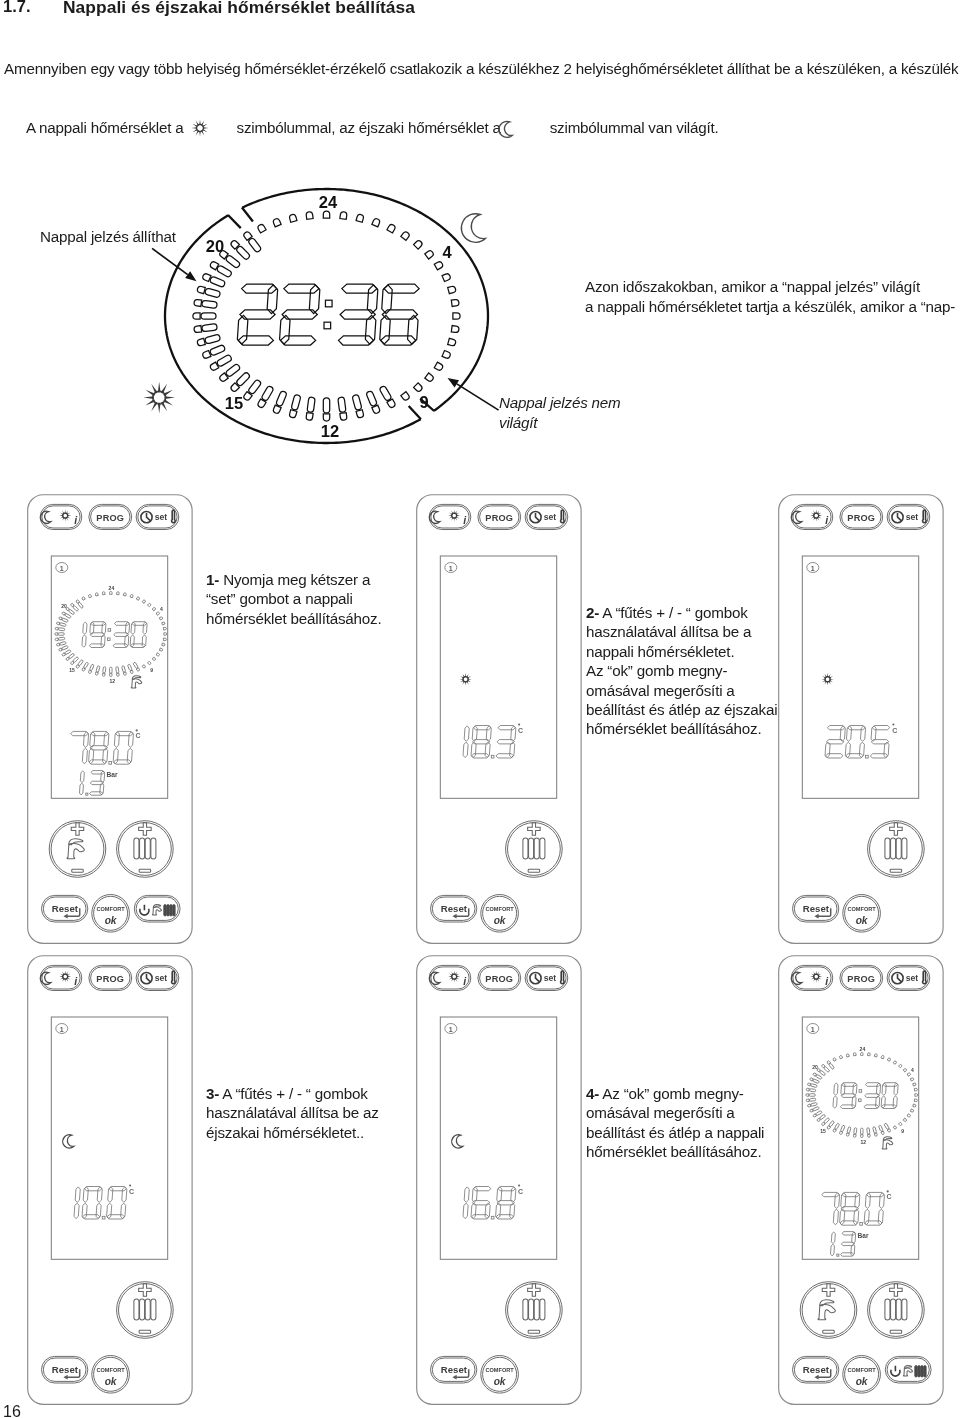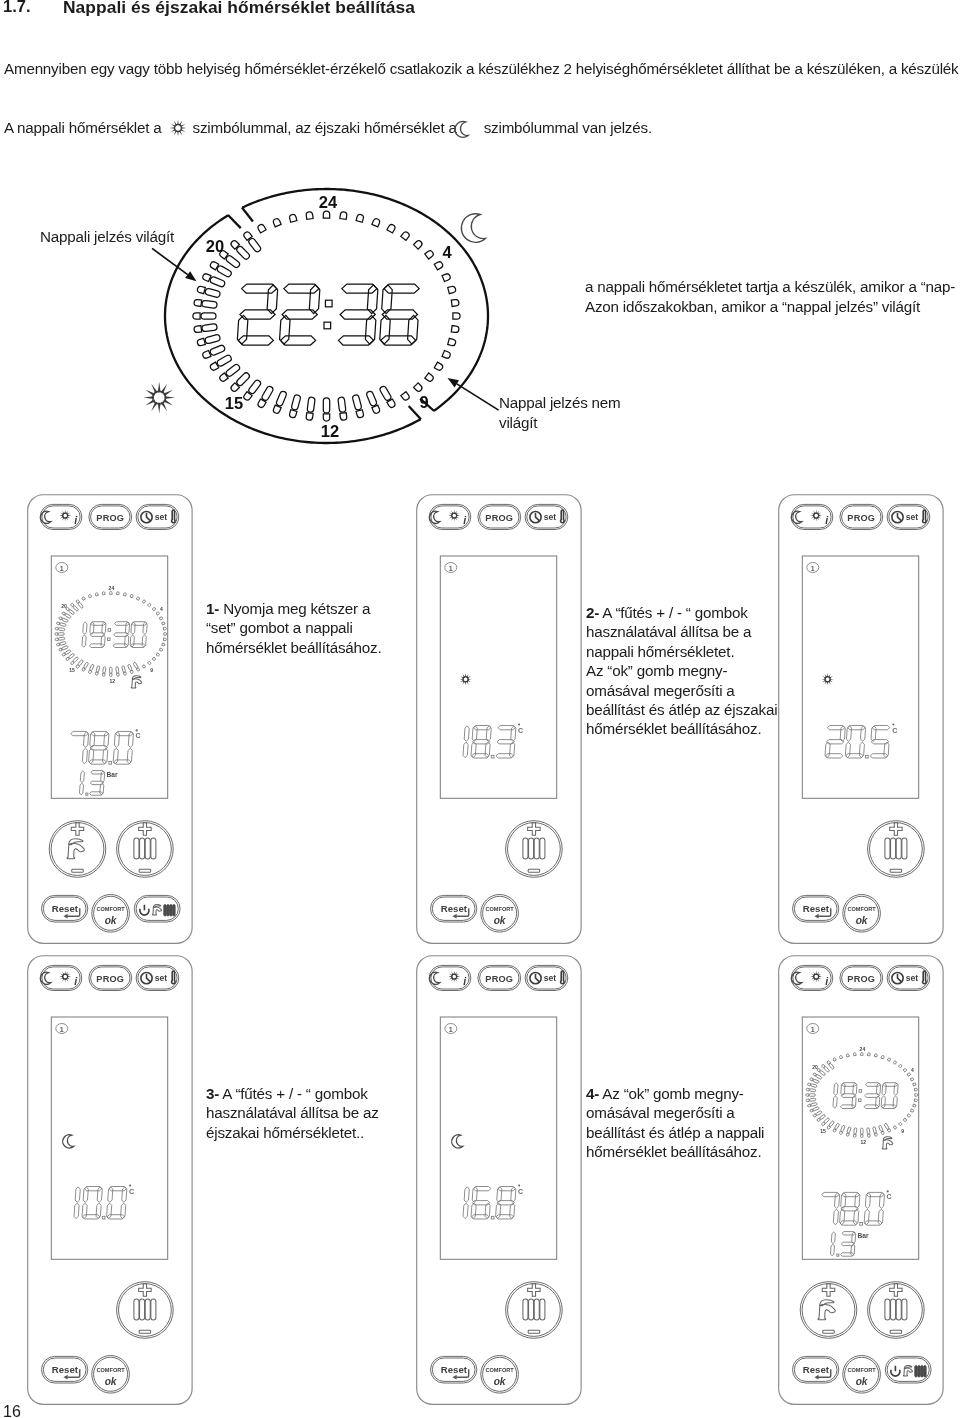--- a/index.html
+++ b/index.html
@@ -5,25 +5,25 @@
 <style>
 html,body{margin:0;padding:0;}
 body{width:960px;height:1418px;background:#fff;overflow:hidden;position:relative;
  font-family:"Liberation Sans",sans-serif;color:#1c1c1c;-webkit-font-smoothing:antialiased;}
 .abs{position:absolute;}
 #hn{left:3px;top:-3px;font-size:16.5px;font-weight:bold;letter-spacing:0px;}
 #ht{left:63px;top:-3px;font-size:17.4px;font-weight:bold;letter-spacing:0.05px;}
 .body-txt{font-size:15.2px;line-height:19.4px;letter-spacing:-0.2px;white-space:nowrap;}
 #intro{left:4px;top:58.6px;}
 #symline{left:4px;top:117.5px;display:flex;align-items:center;gap:0;}
-#symline .t{font-size:15.2px;letter-spacing:-0.2px;}
+#symline .t{font-size:15.2px;letter-spacing:-0.2px;margin-left:22px;}
 .sv{display:inline-block;vertical-align:middle;}
 #paraR{left:585px;top:276.5px;font-size:15.2px;line-height:20.5px;letter-spacing:-0.2px;white-space:nowrap;}
 #lblL{left:40px;top:228px;font-size:15.2px;letter-spacing:-0.2px;white-space:nowrap;}
-#lblR{left:499px;top:392.5px;font-size:15.2px;line-height:20.5px;letter-spacing:-0.2px;white-space:nowrap;}
+#lblR{left:499px;top:392.5px;font-size:15.2px;line-height:20.5px;letter-spacing:-0.2px;white-space:nowrap;font-style:italic;}
 .stp{font-size:15.2px;line-height:19.4px;letter-spacing:-0.2px;white-space:nowrap;}
 .stp b{font-weight:bold;}
 #pgn{left:3px;top:1402.5px;font-size:16px;font-weight:normal;}
 svg{display:block;overflow:visible;}
 
 .dk{fill:none;stroke:#111;stroke-width:1.25;}
 .dk2{fill:none;stroke:#111;stroke-width:2.3;stroke-linecap:butt;}
 .dk3{fill:none;stroke:#111;stroke-width:1.7;}
 .fl{fill:#111;stroke:none;}
 .bignum{font-size:16.5px;font-weight:bold;fill:#111;}
@@ -78,21 +78,21 @@
       <path class="sf" d="M7.93 7.93L5.70 2.55L9.24 7.18Z"></path>
       <circle class="sf2" cx="10.00" cy="10.00" r="3.57"></circle>
     </svg>
     <span style="width:5px"></span>
     <span class="t">szimbólummal, az éjszaki hőmérséklet a</span>
     <span style="width:4px"></span>
     <svg class="sv" width="20" height="20" viewBox="0 0 20 20">
       <path class="mo" d="M4.77 3.95A8.00 8.00 0 1 0 7.16 17.48A6.88 6.88 0 0 1 4.77 3.95Z"></path>
     </svg>
     <span style="width:3px"></span>
-    <span class="t">szimbólummal van jelzés.</span>
+    <span class="t">szimbólummal van világít.</span>
   </div>
 <svg class="abs" style="left:0;top:0" width="960" height="470" viewBox="0 0 960 470">
     <g>
       <path class="dk2" d="M242.12 207.71L244.71 206.49L247.34 205.30L249.99 204.15L252.68 203.05L255.38 201.98L258.11 200.95L260.87 199.96L263.65 199.01L266.45 198.11L269.27 197.24L272.12 196.42L274.98 195.64L277.86 194.90L280.75 194.20L283.67 193.55L286.60 192.94L289.54 192.37L292.49 191.85L295.46 191.37L298.44 190.93L301.43 190.54L304.42 190.19L307.43 189.89L310.44 189.63L313.46 189.41L316.48 189.24L319.50 189.12L322.53 189.04L325.56 189.00L328.59 189.01L331.62 189.06L334.64 189.16L337.67 189.30L340.69 189.49L343.70 189.72L346.71 190.00L349.71 190.32L352.70 190.68L355.69 191.09L358.66 191.54L361.63 192.04L364.58 192.58L367.51 193.16L370.44 193.79L373.34 194.46L376.23 195.17L379.11 195.93L381.96 196.72L384.80 197.56L387.61 198.44L390.40 199.37L393.17 200.33L395.92 201.33L398.64 202.38L401.34 203.46L404.01 204.58L406.66 205.75L409.27 206.95L411.86 208.19L414.41 209.47L416.94 210.78L419.43 212.13L421.89 213.52L424.32 214.95L426.71 216.41L429.07 217.90L431.39 219.43L433.68 221.00L435.93 222.60L438.13 224.23L440.30 225.89L442.43 227.58L444.52 229.31L446.57 231.06L448.57 232.85L450.53 234.67L452.45 236.51L454.33 238.38L456.16 240.28L457.94 242.21L459.68 244.16L461.37 246.13L463.01 248.13L464.60 250.16L466.15 252.21L467.65 254.28L469.09 256.37L470.49 258.49L471.84 260.62L473.13 262.77L474.38 264.94L475.57 267.13L476.71 269.34L477.79 271.57L478.83 273.80L479.81 276.06L480.73 278.33L481.60 280.61L482.42 282.90L483.18 285.21L483.89 287.52L484.54 289.85L485.14 292.19L485.68 294.53L486.16 296.88L486.59 299.24L486.96 301.60L487.27 303.97L487.53 306.35L487.73 308.72L487.88 311.10L487.97 313.48L488.00 315.87L487.97 318.25L487.89 320.63L487.75 323.01L487.56 325.39L487.31 327.76L487.00 330.13L486.63 332.49L486.21 334.85L485.73 337.20L485.20 339.55L484.61 341.89L483.96 344.21L483.26 346.53L482.51 348.84L481.70 351.13L480.83 353.42L479.91 355.69L478.94 357.94L477.91 360.18L476.83 362.41L475.70 364.62L474.51 366.81L473.27 368.98L471.99 371.14L470.64 373.27L469.25 375.39L467.81 377.48L466.32 379.56L464.78 381.61L463.19 383.64L461.55 385.64L459.87 387.62L458.14 389.58L456.36 391.50L454.54 393.41L452.67 395.28L450.75 397.13L448.80 398.95L446.80 400.74L444.75 402.49L442.67 404.22L440.55 405.92L438.38 407.59L436.18 409.22L433.93 410.82"></path>
       <path class="dk2" d="M420.74 419.13L418.27 420.50L415.76 421.84L413.23 423.14L410.66 424.39L408.06 425.61L405.43 426.80L402.78 427.94L400.10 429.04L397.39 430.11L394.66 431.13L391.91 432.12L389.13 433.06L386.33 433.96L383.51 434.82L380.67 435.64L377.81 436.42L374.93 437.15L372.04 437.85L369.13 438.50L366.20 439.10L363.26 439.67L360.31 440.19L357.34 440.66L354.37 441.10L351.38 441.48L348.39 441.83L345.39 442.13L342.38 442.38L339.36 442.60L336.35 442.76L333.32 442.89L330.30 442.96L327.27 443.00L324.25 442.99L321.22 442.93L318.20 442.83L315.18 442.69L312.16 442.50L309.15 442.27L306.15 441.99L303.15 441.67L300.16 441.30L297.18 440.89L294.21 440.44L291.25 439.94L288.30 439.40L285.37 438.81L282.45 438.18L279.55 437.51L276.66 436.80L273.79 436.05L270.94 435.25L268.11 434.41L265.30 433.53L262.51 432.61L259.74 431.64L257.00 430.64L254.28 429.59L251.59 428.51L248.92 427.39L246.28 426.22L243.67 425.02L241.09 423.78L238.53 422.51L236.01 421.19L233.52 419.84L231.06 418.45L228.64 417.03L226.25 415.57L223.89 414.07L221.58 412.55L219.29 410.98L217.05 409.39L214.84 407.76L212.68 406.10L210.55 404.40L208.47 402.68L206.42 400.93L204.42 399.14L202.46 397.33L200.54 395.49L198.67 393.62L196.84 391.72L195.06 389.80L193.33 387.85L191.64 385.87L190.00 383.87L188.41 381.85L186.86 379.81L185.37 377.74L183.92 375.65L182.52 373.54L181.18 371.40L179.88 369.25L178.64 367.08L177.45 364.90L176.31 362.69L175.23 360.47L174.19 358.23L173.21 355.98L172.29 353.72L171.42 351.44L170.60 349.15L169.84 346.85L169.13 344.53L168.48 342.21L167.88 339.88L167.34 337.54L166.85 335.19L166.42 332.83L166.05 330.47L165.74 328.10L165.47 325.73L165.27 323.36L165.12 320.98L165.03 318.60L165.00 316.22L165.02 313.84L165.10 311.47L165.24 309.09L165.43 306.71L165.68 304.34L165.99 301.98L166.35 299.61L166.77 297.26L167.24 294.91L167.77 292.56L168.36 290.23L169.00 287.91L169.70 285.59L170.45 283.28L171.26 280.99L172.12 278.71L173.03 276.44L174.00 274.19L175.03 271.95L176.10 269.73L177.23 267.52L178.41 265.33L179.65 263.15L180.93 261.00L182.27 258.86L183.65 256.75L185.09 254.66L186.58 252.58L188.11 250.53L189.70 248.51L191.33 246.50L193.01 244.52L194.73 242.57L196.51 240.64L198.32 238.74L200.19 236.86L202.09 235.02L204.05 233.20L206.04 231.41L208.08 229.65L210.15 227.92L212.27 226.22L214.43 224.55L216.63 222.92L218.87 221.32L221.14 219.75L223.45 218.21L225.80 216.71L228.19 215.24"></path>
       <path class="dk2" d="M227.99 215.04L240.77 228.14"></path>
       <path class="dk2" d="M241.95 207.50L252.92 221.58"></path>
       <path class="dk2" d="M434.15 411.01L420.18 398.69"></path>
       <path class="dk2" d="M420.93 419.34L408.68 405.93"></path>
       <g class="dk">
@@ -223,28 +223,28 @@
       <path class="sf" d="M155.38 401.42L145.43 405.55L153.98 399.00Z"></path>
       <path class="sf" d="M153.98 399.00L143.30 397.60L153.98 396.20Z"></path>
       <path class="sf" d="M153.98 396.20L145.43 389.65L155.38 393.78Z"></path>
       <path class="sf" d="M155.38 393.78L151.25 383.83L157.80 392.38Z"></path>
       <circle class="sf2" cx="159.20" cy="397.60" r="6.60"></circle>
     </g>
     <g>
       <path class="mo" d="M480.28 214.51A14.30 14.30 0 1 0 485.38 238.53A12.30 12.30 0 0 1 480.28 214.51Z"></path>
     </g>
   </svg>
-<div class="abs" id="lblL">Nappali jelzés világít</div>
+<div class="abs" id="lblL">Nappal jelzés állíthat</div>
 <div class="abs" id="lblR">
     <div>Nappal jelzés nem</div>
     <div>világít</div>
   </div>
 <div class="abs" id="paraR">
+    <div>Azon időszakokban, amikor a “nappal jelzés” világít</div>
     <div>a nappali hőmérsékletet tartja a készülék, amikor a “nap-</div>
-    <div>Azon időszakokban, amikor a “nappal jelzés” világít</div>
   </div>
 <svg class="abs" style="left:26.5px;top:493.6px" width="166" height="450" viewBox="0 0 166 450">
     <rect class="pb" x="0.7" y="0.7" width="164.4" height="448.6" rx="15.5" ry="15.5"></rect>
     <rect class="pbt" x="13.2" y="10.4" width="41.6" height="25.1" rx="12.6" ry="12.6"></rect>
     <rect class="pbt" x="14.9" y="11.9" width="38.2" height="22.1" rx="11.1" ry="11.1"></rect>
     <path class="mo" d="M21.52 17.60A6.00 6.00 0 1 0 23.66 27.68A5.16 5.16 0 0 1 21.52 17.60Z"></path>
     <path class="sf" d="M37.67 19.63L38.20 15.60L38.73 19.63Z"></path>
     <path class="sf" d="M38.73 19.63L41.20 16.40L39.64 20.16Z"></path>
     <path class="sf" d="M39.64 20.16L43.40 18.60L40.17 21.07Z"></path>
     <path class="sf" d="M40.17 21.07L44.20 21.60L40.17 22.13Z"></path>
@@ -939,21 +939,21 @@
     <rect class="pbt" x="109.1" y="403.0" width="42.2" height="23.4" rx="11.7" ry="11.7"></rect>
     <path class="ic2" d="M113.13 414.78A4.60 4.60 0 1 0 121.67 414.78"></path>
     <path class="ic2" d="M117.40 410.75V416.27"></path>
     <path class="ic" d="M125.70 420.90C125.40 420.90 125.35 420.40 125.70 420.30L125.95 420.25L126.35 414.25C126.40 413.40 127.00 412.95 127.90 412.95L129.00 412.95C130.90 412.95 132.00 413.35 133.00 414.40L134.20 415.65C134.60 416.05 134.55 416.70 134.05 416.85L132.80 417.20C132.30 417.35 132.00 417.20 131.70 416.90L130.90 416.15C130.05 415.35 129.10 415.80 129.05 417.10L128.95 420.10L129.25 420.20C129.60 420.35 129.55 420.90 129.20 420.90Z"></path>
     <path class="ic" d="M126.30 413.40C126.45 411.60 127.70 410.55 129.70 410.50C131.50 410.45 132.70 410.80 133.55 411.35C133.95 411.65 133.70 412.10 133.20 412.05C132.00 411.95 130.40 411.90 129.45 412.25C128.45 412.60 128.05 413.05 127.90 413.50Z"></path>
     <path class="icf" d="M136.70 411.91A1.11 1.11 0 0 1 139.34 411.91L139.34 420.69A1.11 1.11 0 0 1 136.70 420.69Z"></path>
     <path class="icf" d="M139.65 411.91A1.11 1.11 0 0 1 142.29 411.91L142.29 420.69A1.11 1.11 0 0 1 139.65 420.69Z"></path>
     <path class="icf" d="M142.61 411.91A1.11 1.11 0 0 1 145.25 411.91L145.25 420.69A1.11 1.11 0 0 1 142.61 420.69Z"></path>
     <path class="icf" d="M145.56 411.91A1.11 1.11 0 0 1 148.20 411.91L148.20 420.69A1.11 1.11 0 0 1 145.56 420.69Z"></path>
   </svg>
-<div class="abs stp" style="left:206px;top:599px">
+<div class="abs stp" style="left:206px;top:570px">
     <div><b>1-</b> <span>Nyomja meg kétszer a</span></div>
     <div>“set” gombot a nappali</div>
     <div>hőmérséklet beállításához.</div>
   </div>
 <div class="abs stp" style="left:586px;top:603px">
     <div><b>2-</b> <span>A “fűtés + / - “ gombok</span></div>
     <div>használatával állítsa be a</div>
     <div>nappali hőmérsékletet.</div>
     <div>Az “ok” gomb megny-</div>
     <div>omásával megerősíti a</div>

